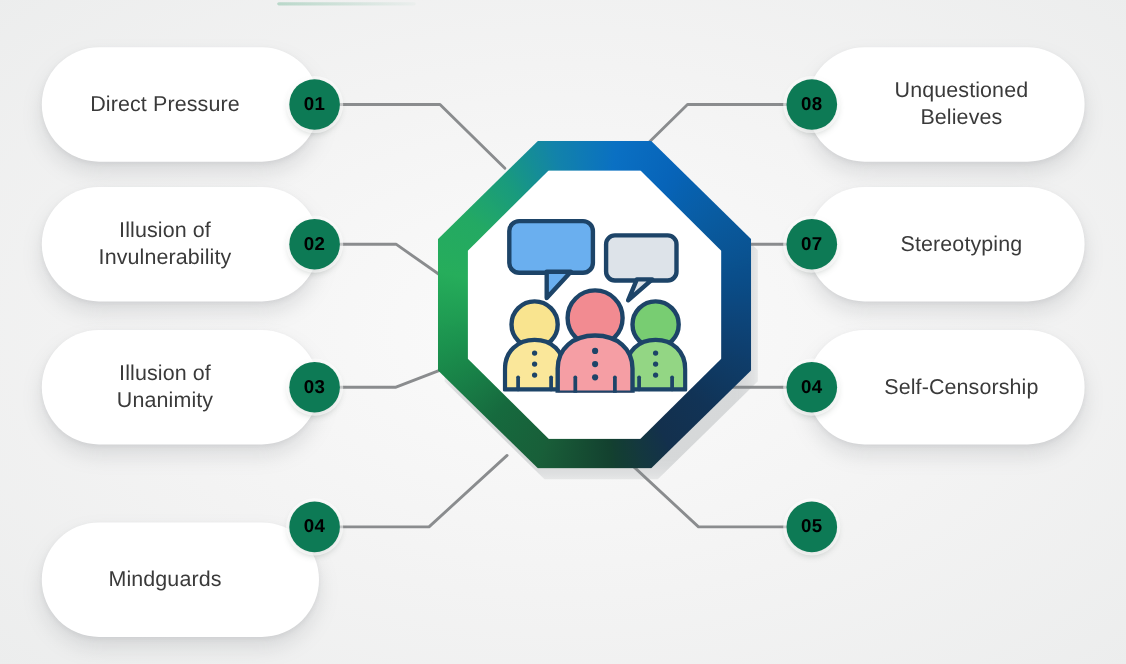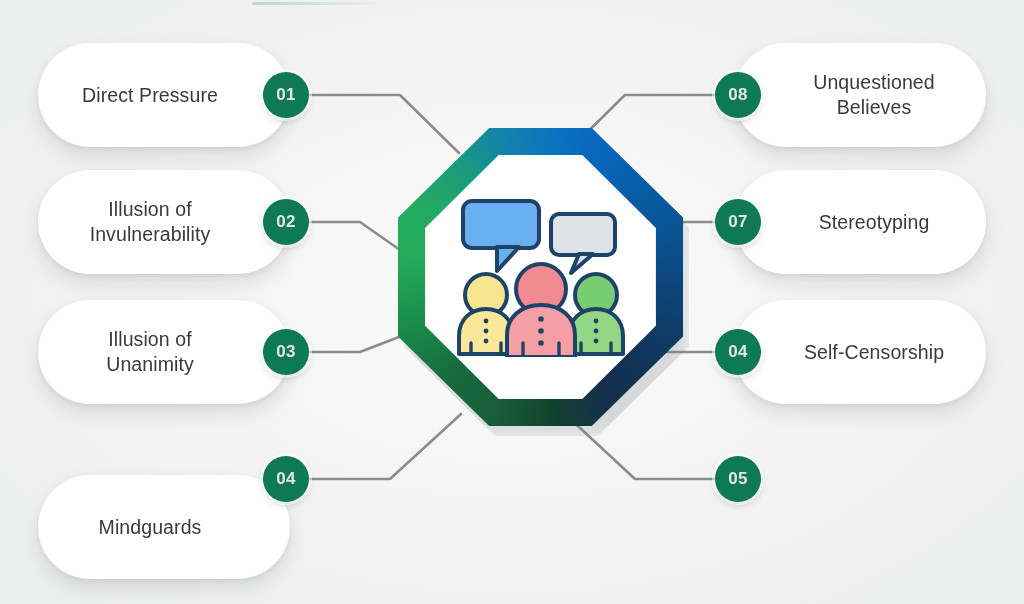--- a/index.html
+++ b/index.html
@@ -67,21 +67,21 @@
     font-weight: 400;
   }
 
   
   .badge {
     position: absolute;
     width: 46px;
     height: 46px;
     border-radius: 50%;
     background: #0d7a55;
-    color: #e5e5e5;
+    color: #000000;
     font-size: 17px;
     font-weight: 700;
     display: flex;
     align-items: center;
     justify-content: center;
     box-shadow: 0 0 0 3px rgba(255,255,255,0.55), 0 3px 7px rgba(60,80,70,0.28);
     letter-spacing: 0.3px;
   }
 
   

